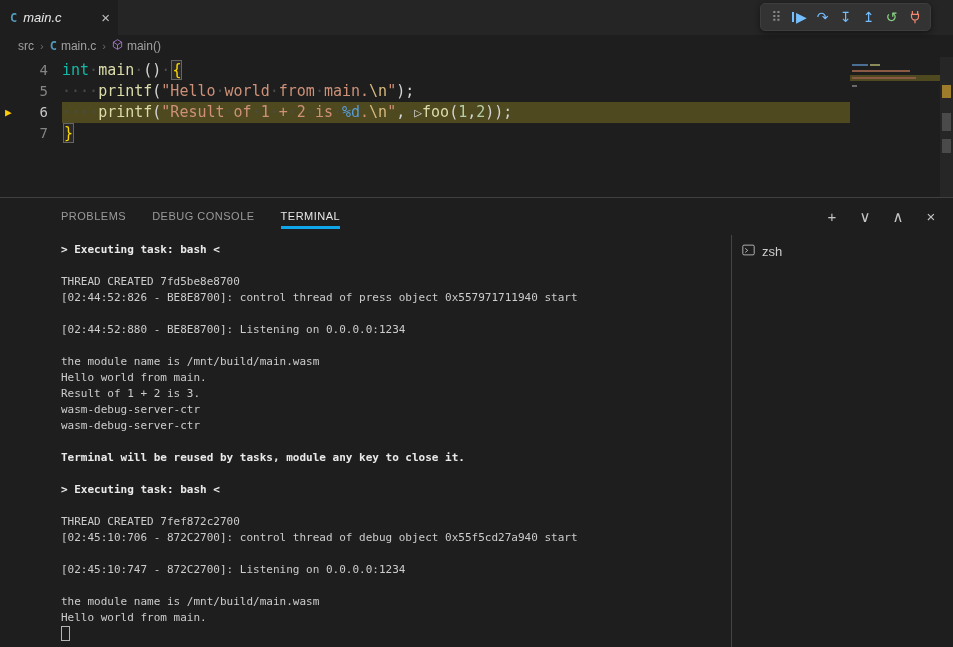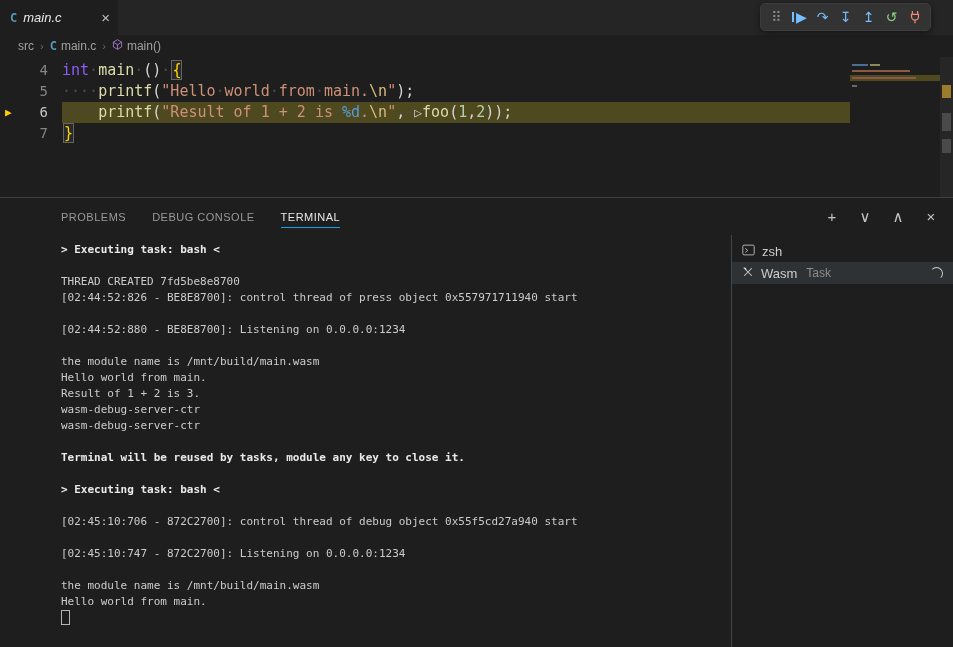--- a/index.html
+++ b/index.html
@@ -30,35 +30,35 @@
   
   .editor{height:140px;position:relative;font-family:"DejaVu Sans Mono",monospace;
        font-size:15px;padding-top:3px;box-sizing:border-box;}
   .code-row{display:flex;height:21px;line-height:21px;position:relative;}
   .gutter{width:62px;flex:none;position:relative;text-align:right;padding-right:14px;
        box-sizing:border-box;color:#858585;font-size:14px;}
   .code-row.current .gutter{color:#c6c6c6;}
   .dbg-arrow{position:absolute;left:5px;top:0;color:#ffcc00;font-size:11px;}
   .code-text{white-space:pre;}
   .code-row.current .code-text{background:#4e491f;flex:1 1 auto;margin-right:103px;}
-  .tk-kw{color:#8b5cf6;} .tk-fn{color:#dcdcaa;} .tk-pt{color:#d4d4d4;}
+  .tk-kw{color:#14b8a6;} .tk-fn{color:#dcdcaa;} .tk-pt{color:#d4d4d4;}
   .tk-str{color:#ce9178;} .tk-esc{color:#d7ba7d;} .tk-fmt{color:#569cd6;}
   .tk-num{color:#b5cea8;} .tk-ws{color:#4b4b4b;} .tk-run{color:#d4d4d4;font-size:13px;}
   .tk-bm{color:#ffd700;border:1px solid rgba(150,150,150,.55);background:rgba(80,80,80,.22);margin:0 1px;}
 
   .minimap{position:absolute;top:2px;right:13px;width:90px;height:72px;background:#1e1e1e;}
   .ruler{position:absolute;top:0;right:0;width:13px;height:140px;background:#262626;}
 
   
   .panel{border-top:1px solid #404040;height:449px;display:flex;flex-direction:column;background:#1e1e1e;padding-left:44px;}
   .panel-header{height:37px;flex:none;display:flex;align-items:center;justify-content:space-between;
        padding:0 14px 0 17px;}
   .panel-tabs{display:flex;gap:26px;}
   .panel-tab{font-size:11px;letter-spacing:.5px;color:#9a9a9a;padding:5px 0 4px;cursor:pointer;}
-  .panel-tab.active{color:#e7e7e7;border-bottom:1px solid #0ea5e9;}
+  .panel-tab.active{color:#e7e7e7;border-bottom:3px solid #0ea5e9;}
   .panel-actions{display:flex;gap:17px;color:#c5c5c5;font-size:15px;}
   .p-act{cursor:pointer;width:16px;text-align:center;}
 
   .panel-body{flex:1;display:flex;min-height:0;}
   .term-out{flex:1;padding:7px 0 0 17px;font-family:"DejaVu Sans Mono",monospace;font-size:11px;
        line-height:16px;color:#cccccc;overflow:hidden;}
   .t-line{height:16px;white-space:pre;}
   .t-line.bold{font-weight:bold;color:#e9e9e9;}
   .t-cursor{display:inline-block;width:7px;height:13px;border:1px solid #b5b5b5;vertical-align:-2px;}
 
@@ -178,42 +178,35 @@
           <div class="t-line">the module name is /mnt/build/main.wasm</div>
           <div class="t-line">Hello world from main.</div>
           <div class="t-line">Result of 1 + 2 is 3.</div>
           <div class="t-line">wasm-debug-server-ctr</div>
           <div class="t-line">wasm-debug-server-ctr</div>
           <div class="t-line">&nbsp;</div>
           <div class="t-line bold">Terminal will be reused by tasks, module any key to close it.</div>
           <div class="t-line">&nbsp;</div>
           <div class="t-line bold">&gt; Executing task: bash &lt;</div>
           <div class="t-line">&nbsp;</div>
+          <div class="t-line">THREAD CREATED 7fef872c2700</div>
           <div class="t-line">[02:45:10:706 - 872C2700]: control thread of debug object 0x55f5cd27a940 start</div>
           <div class="t-line">&nbsp;</div>
           <div class="t-line">[02:45:10:747 - 872C2700]: Listening on 0.0.0.0:1234</div>
           <div class="t-line">&nbsp;</div>
           <div class="t-line">the module name is /mnt/build/main.wasm</div>
           <div class="t-line">Hello world from main.</div>
           <div class="t-line"><span class="t-cursor"></span></div>
         </div>
       <div class="term-divider"></div>
       <div class="term-side" id="term-side">
           <div class="term-item">
             <span><svg width="13" height="12" viewBox="0 0 16 14">
                 <rect x="1" y="1" width="14" height="12" rx="1.5" fill="none" stroke="#cfcfcf"></rect>
                 <path d="M4 5l3 2.5L4 10" fill="none" stroke="#cfcfcf"></path>
               </svg></span>
             <span>zsh</span>
           </div>
-          <div class="term-item selected">
-            <span><svg width="12" height="12" viewBox="0 0 16 16">
-                <path d="M3 13L13 3M3 3l10 10M2.2 2.2l2.6 1 1 2.6" fill="none" stroke="#cfcfcf" stroke-width="1.4"></path>
-              </svg></span>
-            <span>Wasm</span>
-            <span class="term-desc">Task</span>
-            <span class="spin"></span>
-          </div>
         </div>
     </div>
   </div>
 
 </div>
 
 </body></html>

